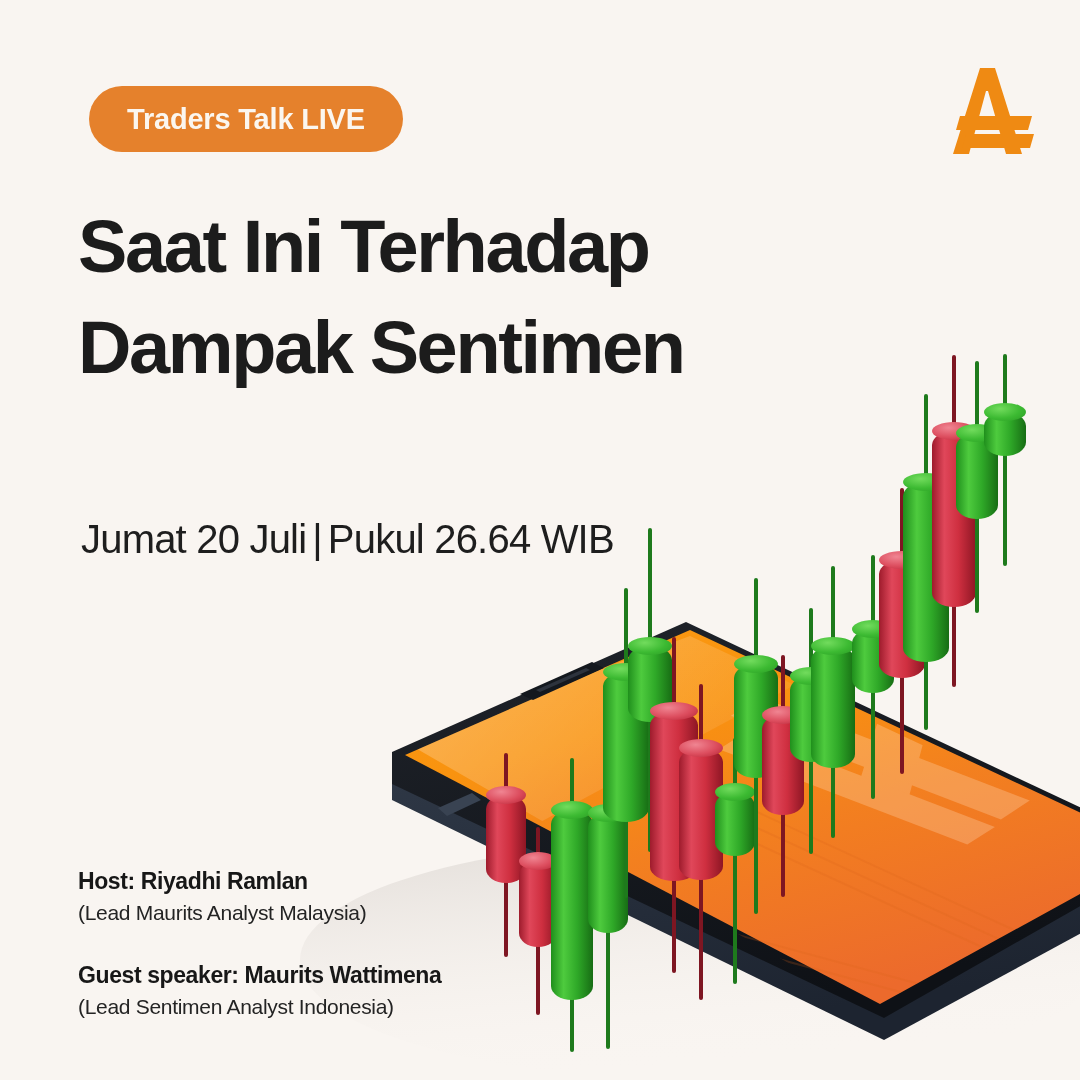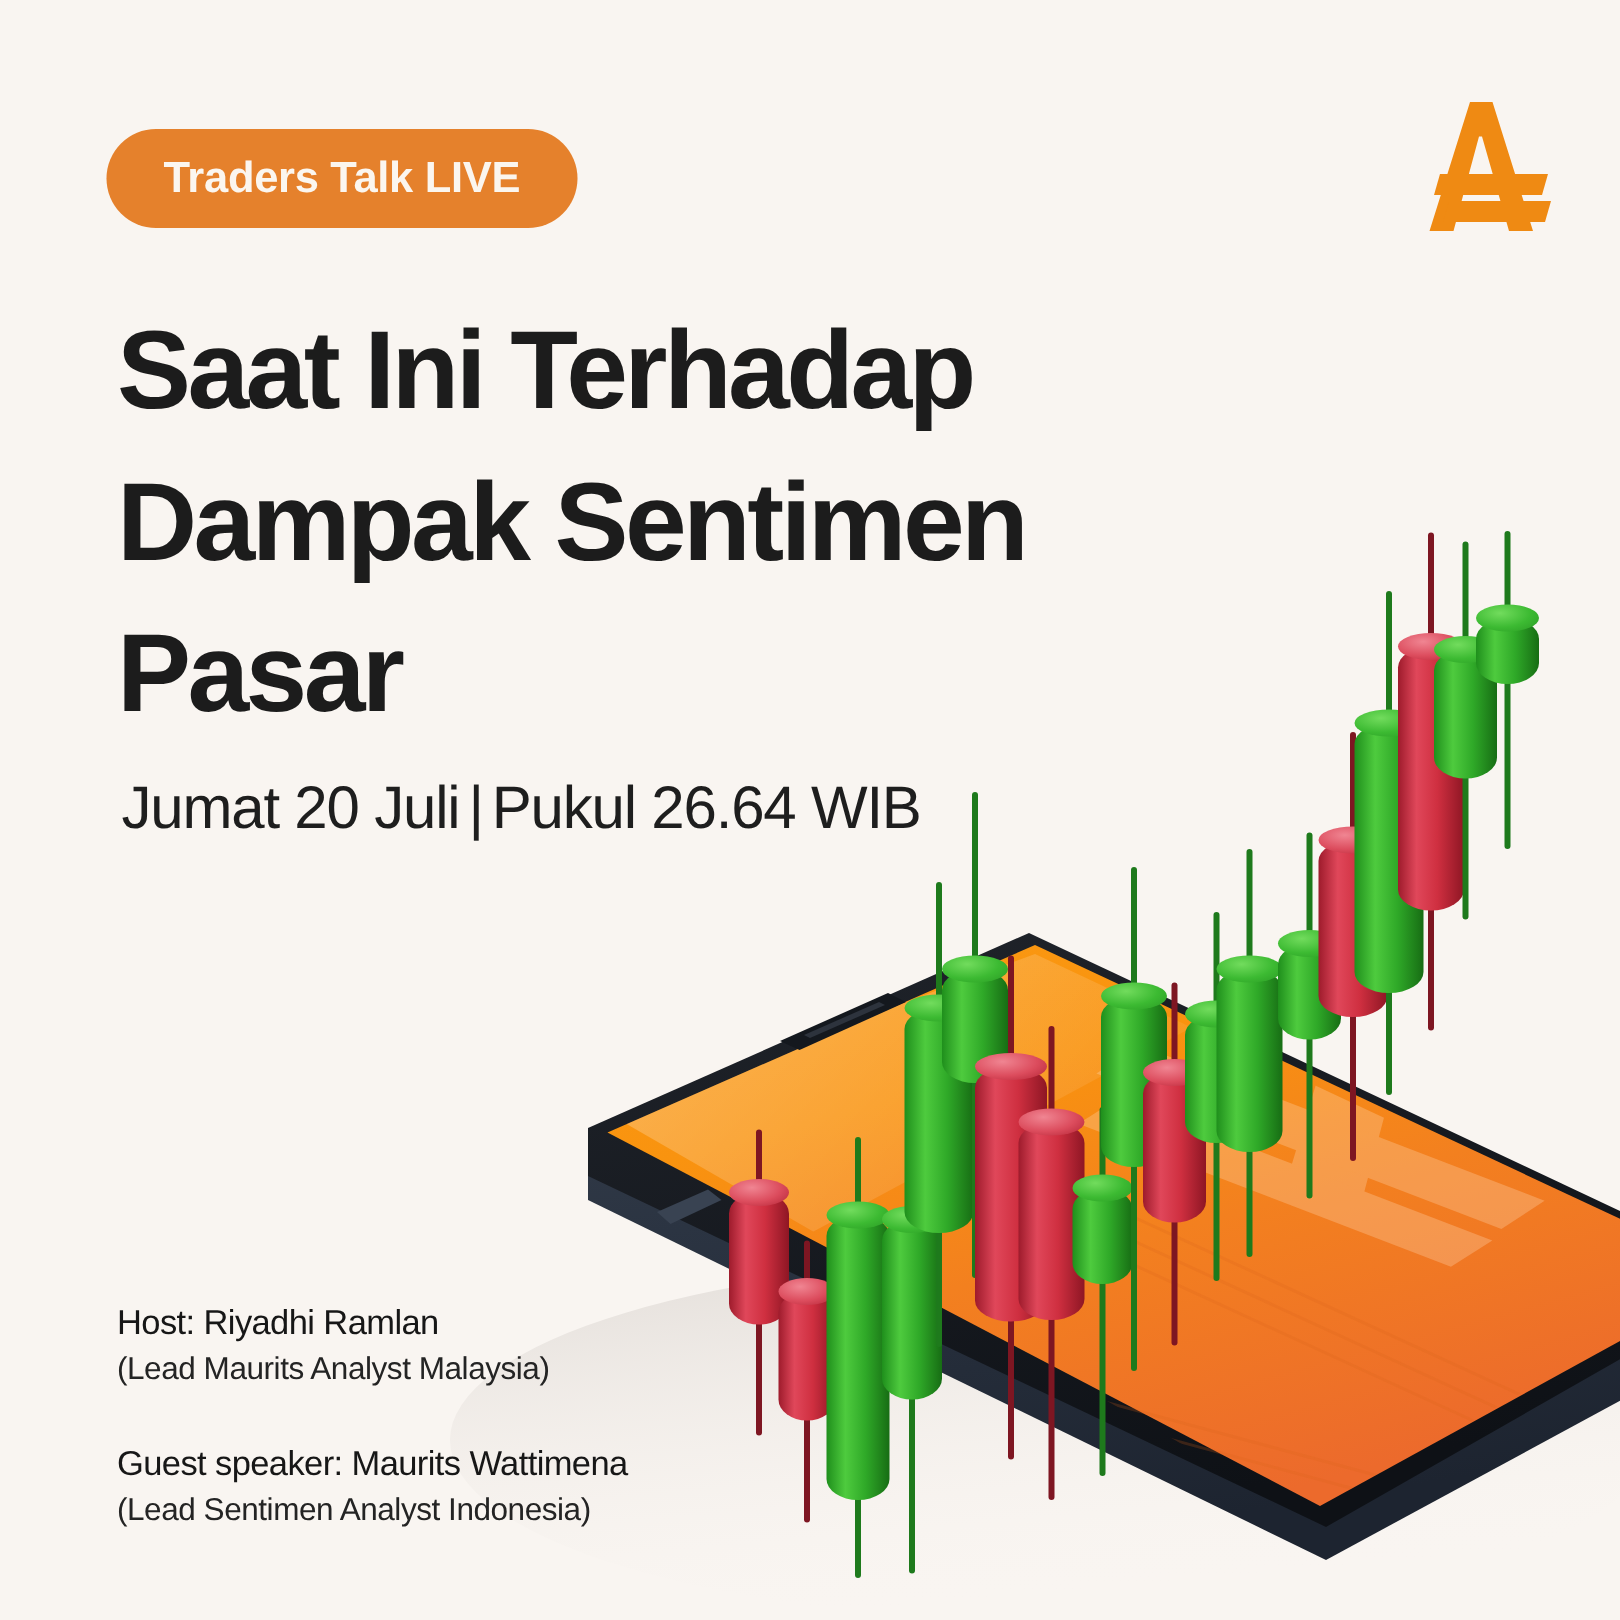--- a/index.html
+++ b/index.html
@@ -18,21 +18,21 @@
   }
 
   
   #artwork { position:absolute; inset:0; z-index:1; }
 
   
   #content { position:absolute; inset:0; z-index:3; pointer-events:none; }
   #content > * { pointer-events:auto; }
 
   .badge {
-    position:absolute; left:71px; top:86px;
+    position:absolute; left:89px; top:86px;
     height:66px; padding:0 38px;
     display:flex; align-items:center; justify-content:center;
     background:#e5812c;
     border-radius:33px;
     color:#fbf6ef;
     font-size:29px; font-weight:bold;
     letter-spacing:-0.2px;
     white-space:nowrap;
   }
 
@@ -53,21 +53,21 @@
     font-size:40px;
     font-weight:400;
     letter-spacing:-0.8px;
     white-space:nowrap;
   }
   .datetime .sep { color:#1e1e1e; padding:0 6px; }
 
   .people { position:absolute; left:78px; top:868px; width:520px; }
   .p-name {
     color:#171717;
-    font-size:23px; font-weight:normal;
+    font-size:23px; font-weight:bold;
     letter-spacing:-0.4px;
     white-space:nowrap;
   }
   .p-role {
     color:#242424;
     font-size:21px; font-weight:400;
     letter-spacing:-0.3px;
     margin-top:6px;
     white-space:nowrap;
   }
@@ -275,21 +275,20 @@
           <path d="M35 96 L19 96 L46 10 L61 10 L88 96 L72 96 L54 33 L52 33 Z"></path>
           <path d="M26 58 L98 58 L94 72 L22 72 Z"></path>
           <path d="M32 76 L100 76 L96 90 L28 90 Z"></path>
         </g>
       </svg>
     </div>
 
     <div class="headline">
       <span class="ln">Saat Ini Terhadap</span>
       <span class="ln">Dampak Sentimen</span>
-      <span class="ln">Pasar</span>
     </div>
 
     <div class="datetime">
       <span>Jumat 20 Juli</span><span class="sep">|</span><span>Pukul 26.64 WIB</span>
     </div>
 
     <div class="people">
       <div>
         <div class="p-name">Host: Riyadhi Ramlan</div>
         <div class="p-role">(Lead Maurits Analyst Malaysia)</div>

